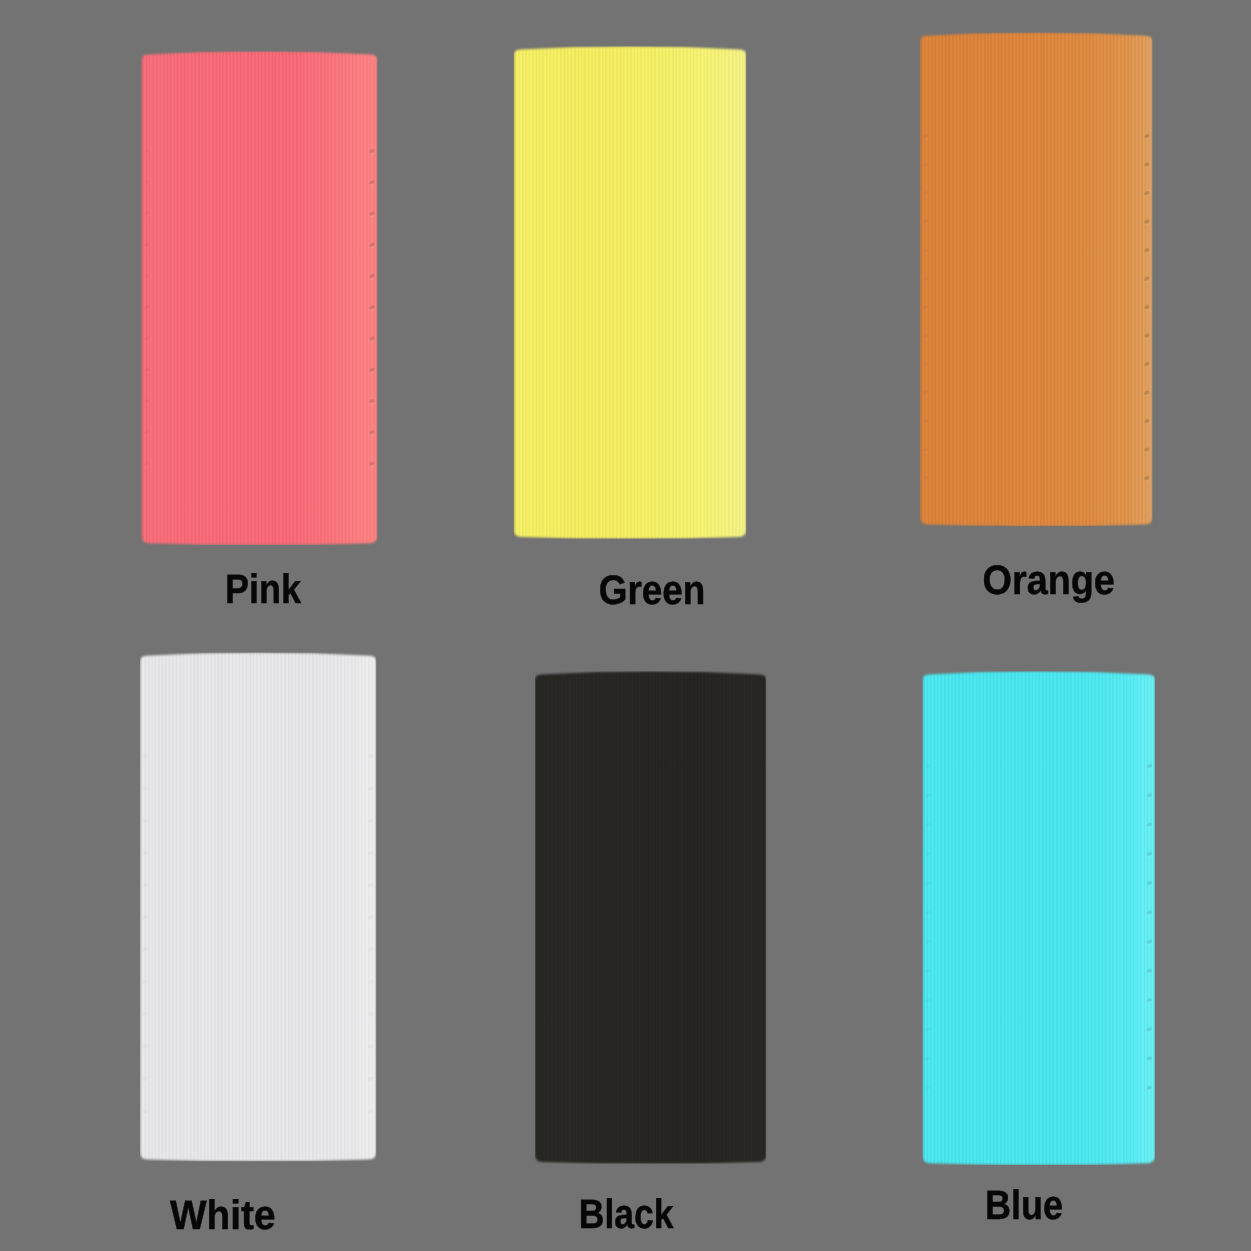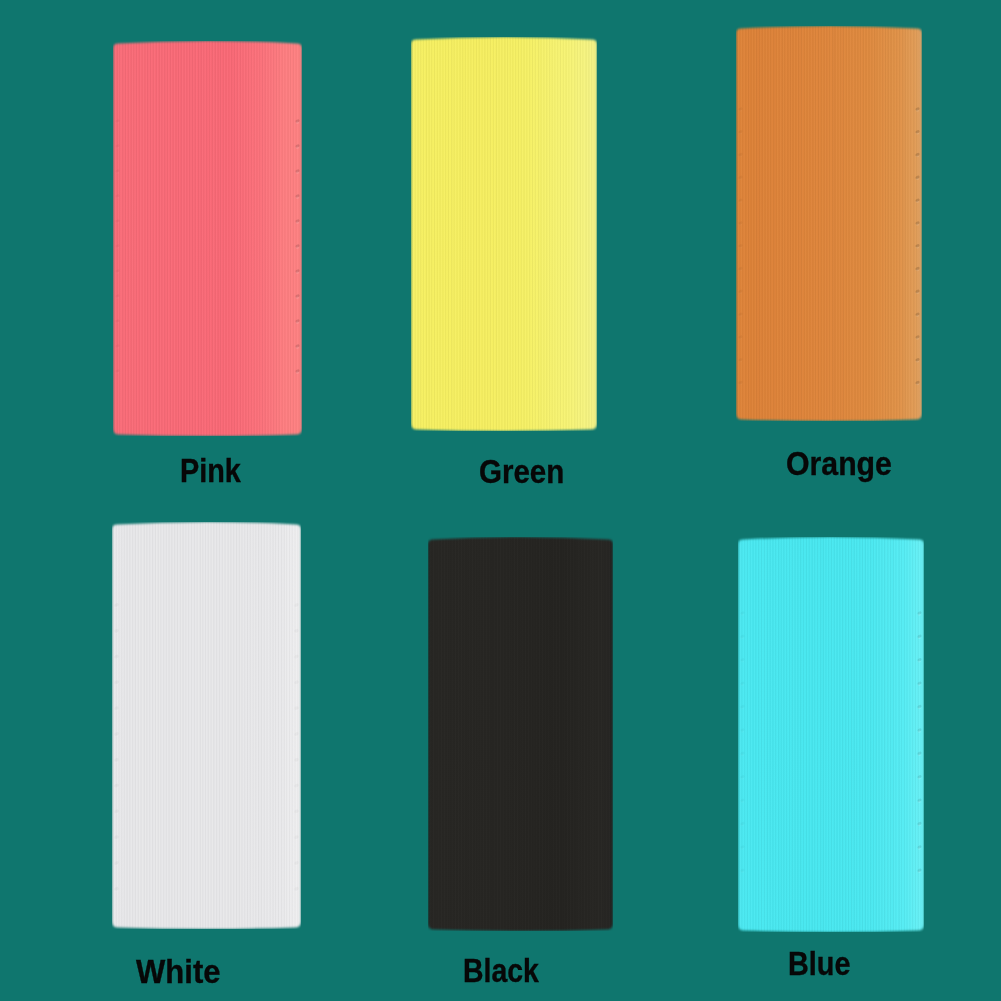--- a/index.html
+++ b/index.html
@@ -11,21 +11,21 @@
   .case-wrap{position:absolute;left:0;top:0;}
   .case-wrap svg{display:block;}
   .label{position:absolute;white-space:nowrap;display:inline-block;
          font-weight:bold;line-height:1;
          -webkit-text-stroke:0.35px currentColor;
          font-family:"Liberation Sans",sans-serif;}
 </style>
 </head>
 <body>
 
-<div class="board" id="board" style="background: #0f766e;">
+<div class="board" id="board" style="background: #737373;">
 
   <div class="product">
     <div class="case-wrap" style="left: 113px; top: 41px; width: 189px; height: 395px;">
         <svg width="189" height="395" viewBox="0 0 189 395">
           <defs>
             <linearGradient id="grad0" x1="0" x2="1" y1="0" y2="0">
               <stop offset="0" stop-color="#FA6E7A"></stop>
               <stop offset="0.15" stop-color="#FA6C78"></stop>
               <stop offset="0.4" stop-color="#FA6B78"></stop>
               <stop offset="0.62" stop-color="#FA6A77"></stop>

